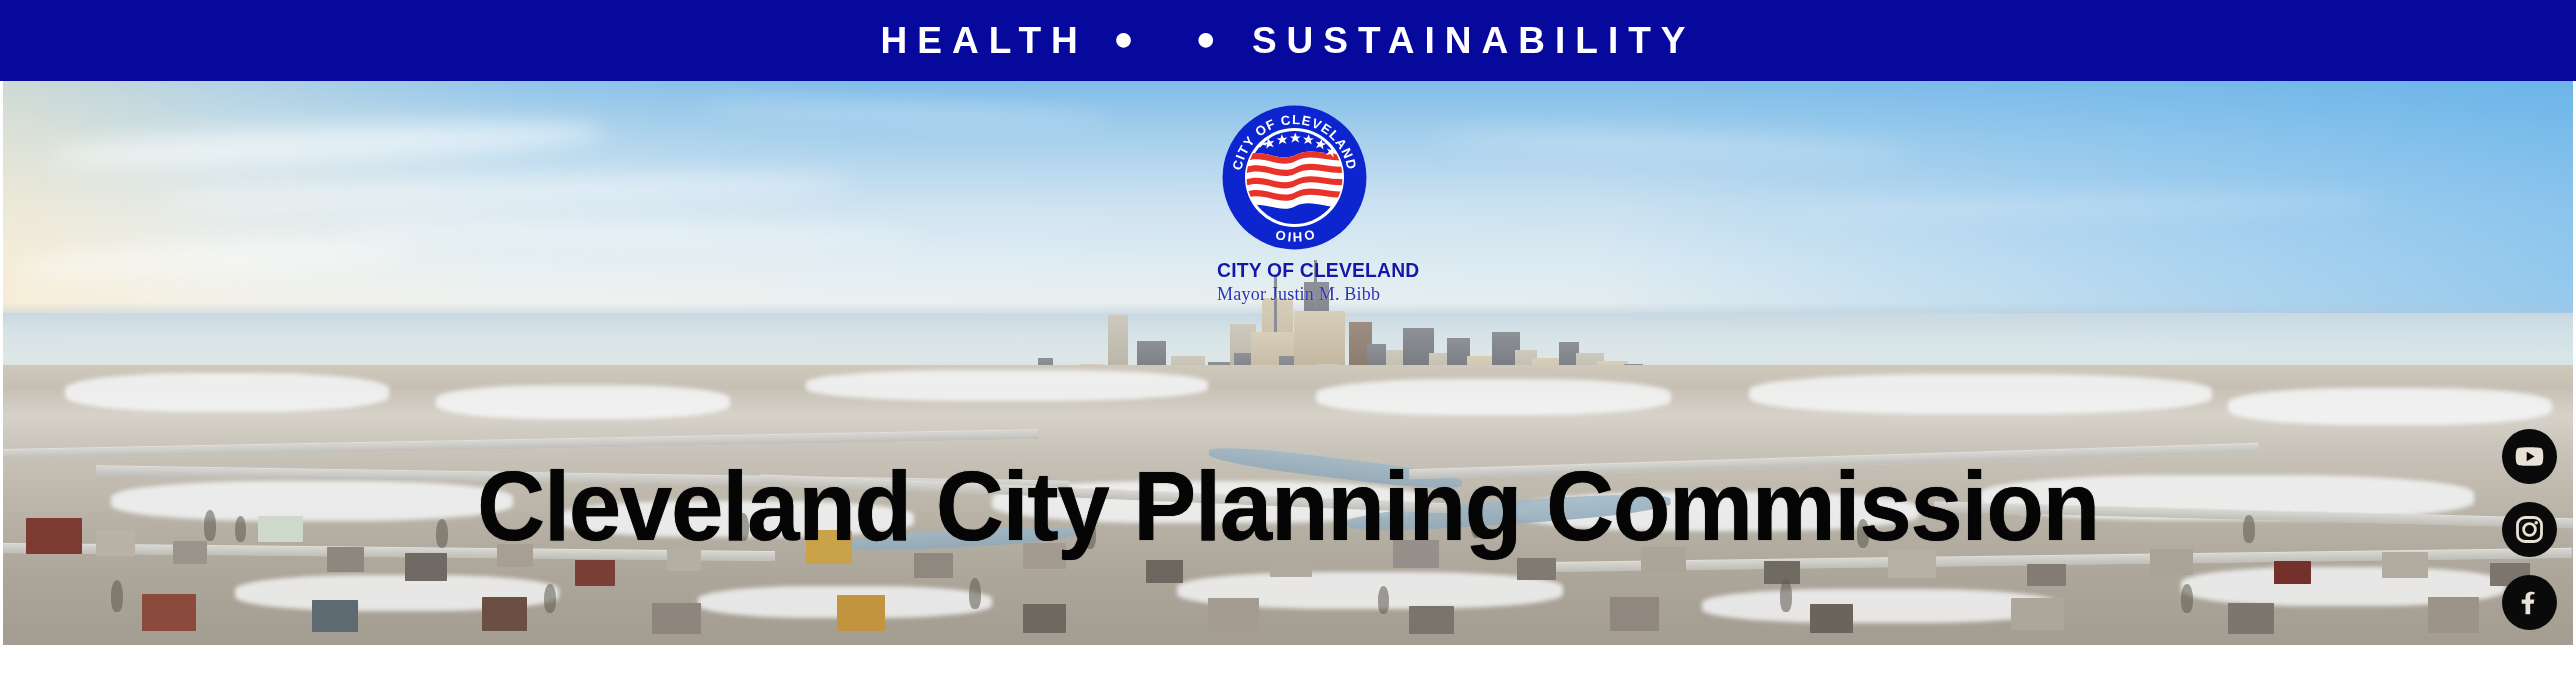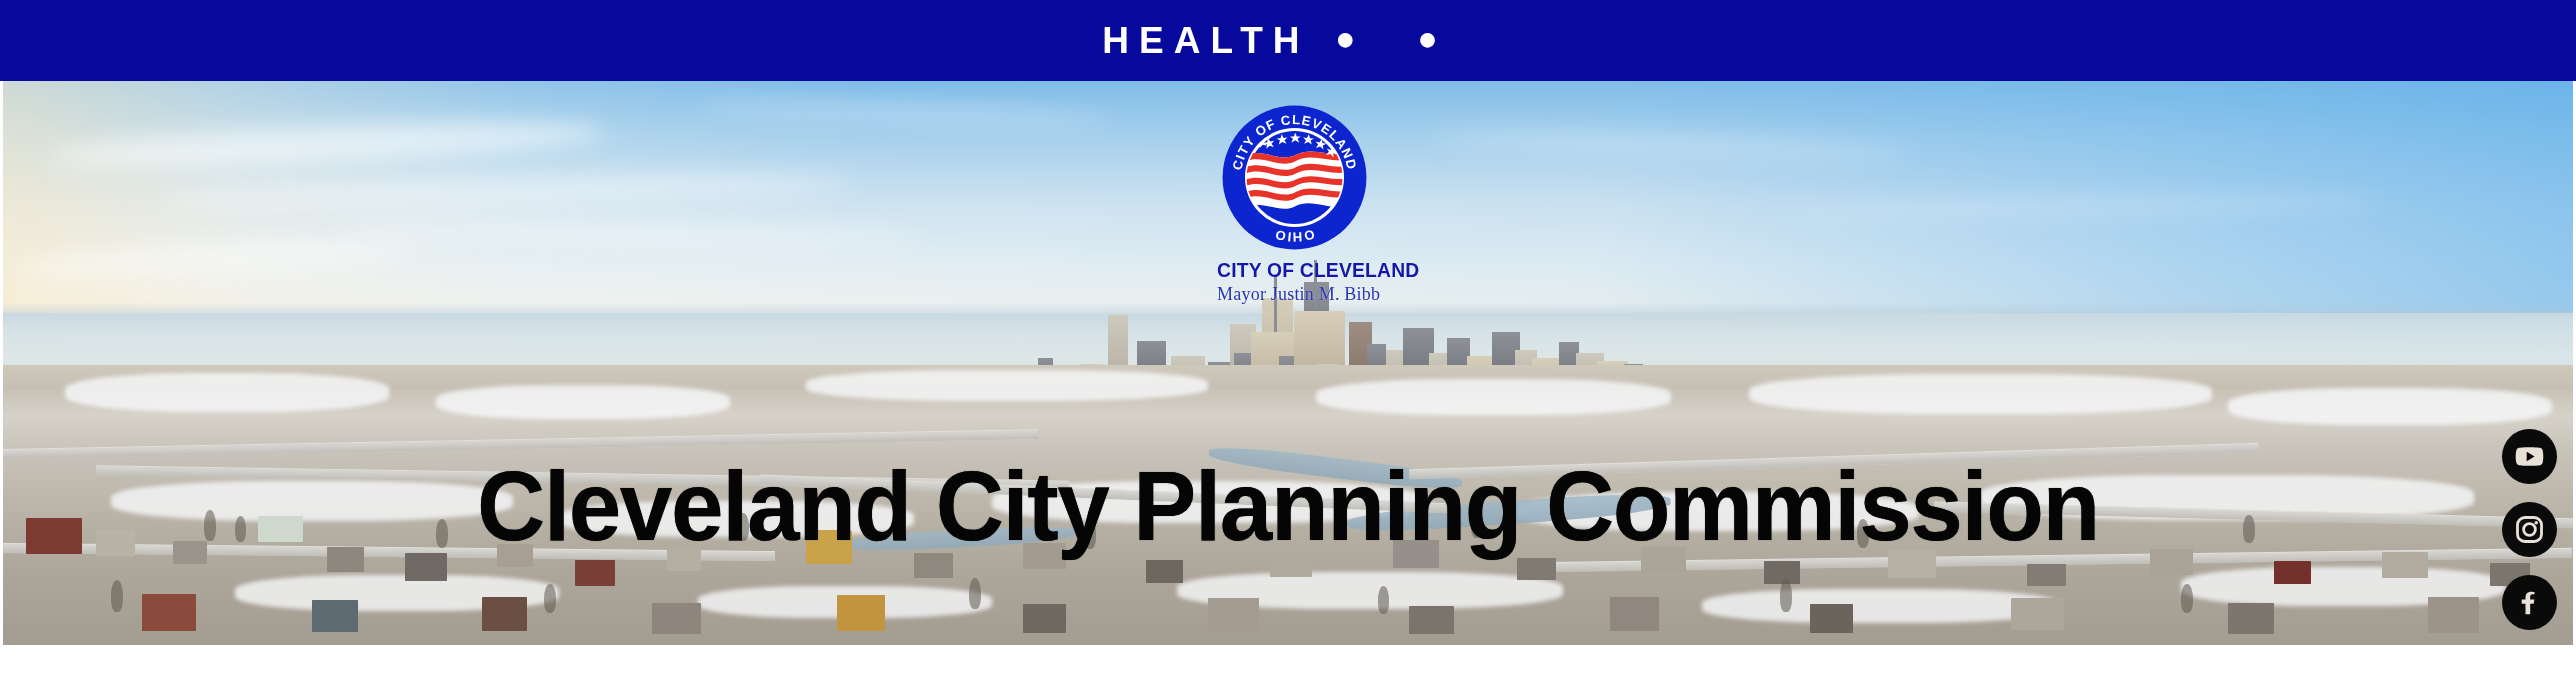--- a/index.html
+++ b/index.html
@@ -202,20 +202,21 @@
 </head>
 <body>
 
 <div class="page">
 
   <div class="tagline-banner">
     <div class="tagline-inner">
       <span class="tagline-word">HEALTH</span>
       <span class="tagline-dot">●</span>
       <span class="tagline-dot">●</span>
+      <span class="tagline-word">SUSTAINABILITY</span>
     </div>
   </div>
 
   <div class="hero">
 
     <div class="sky"></div>
     <div class="cloud c1"></div>
     <div class="cloud c2"></div>
     <div class="cloud c3"></div>
     <div class="cloud c4"></div>

